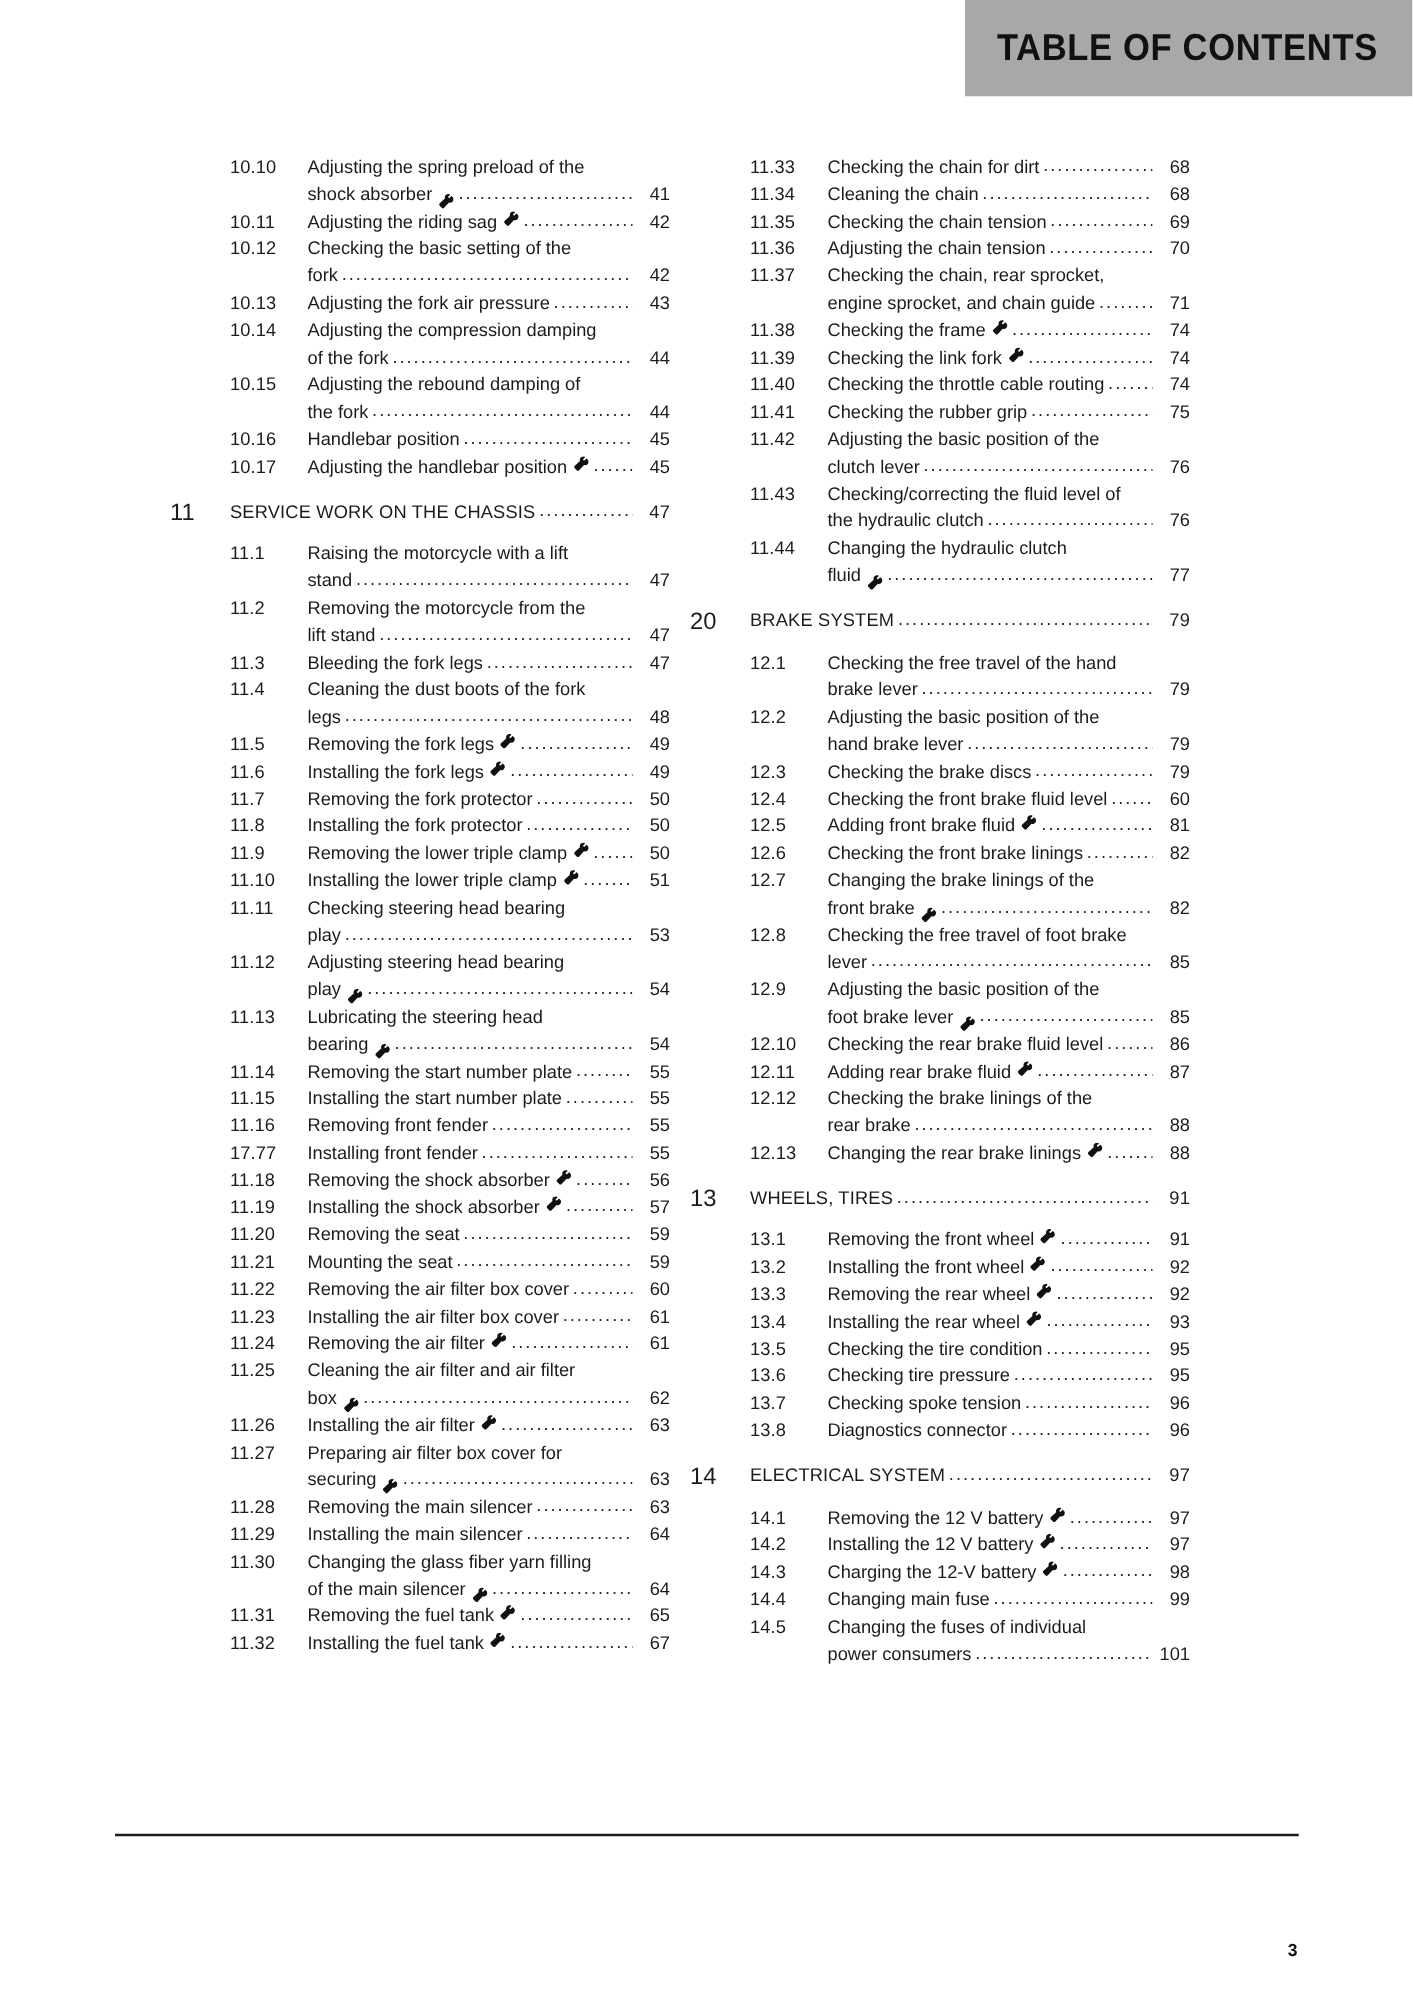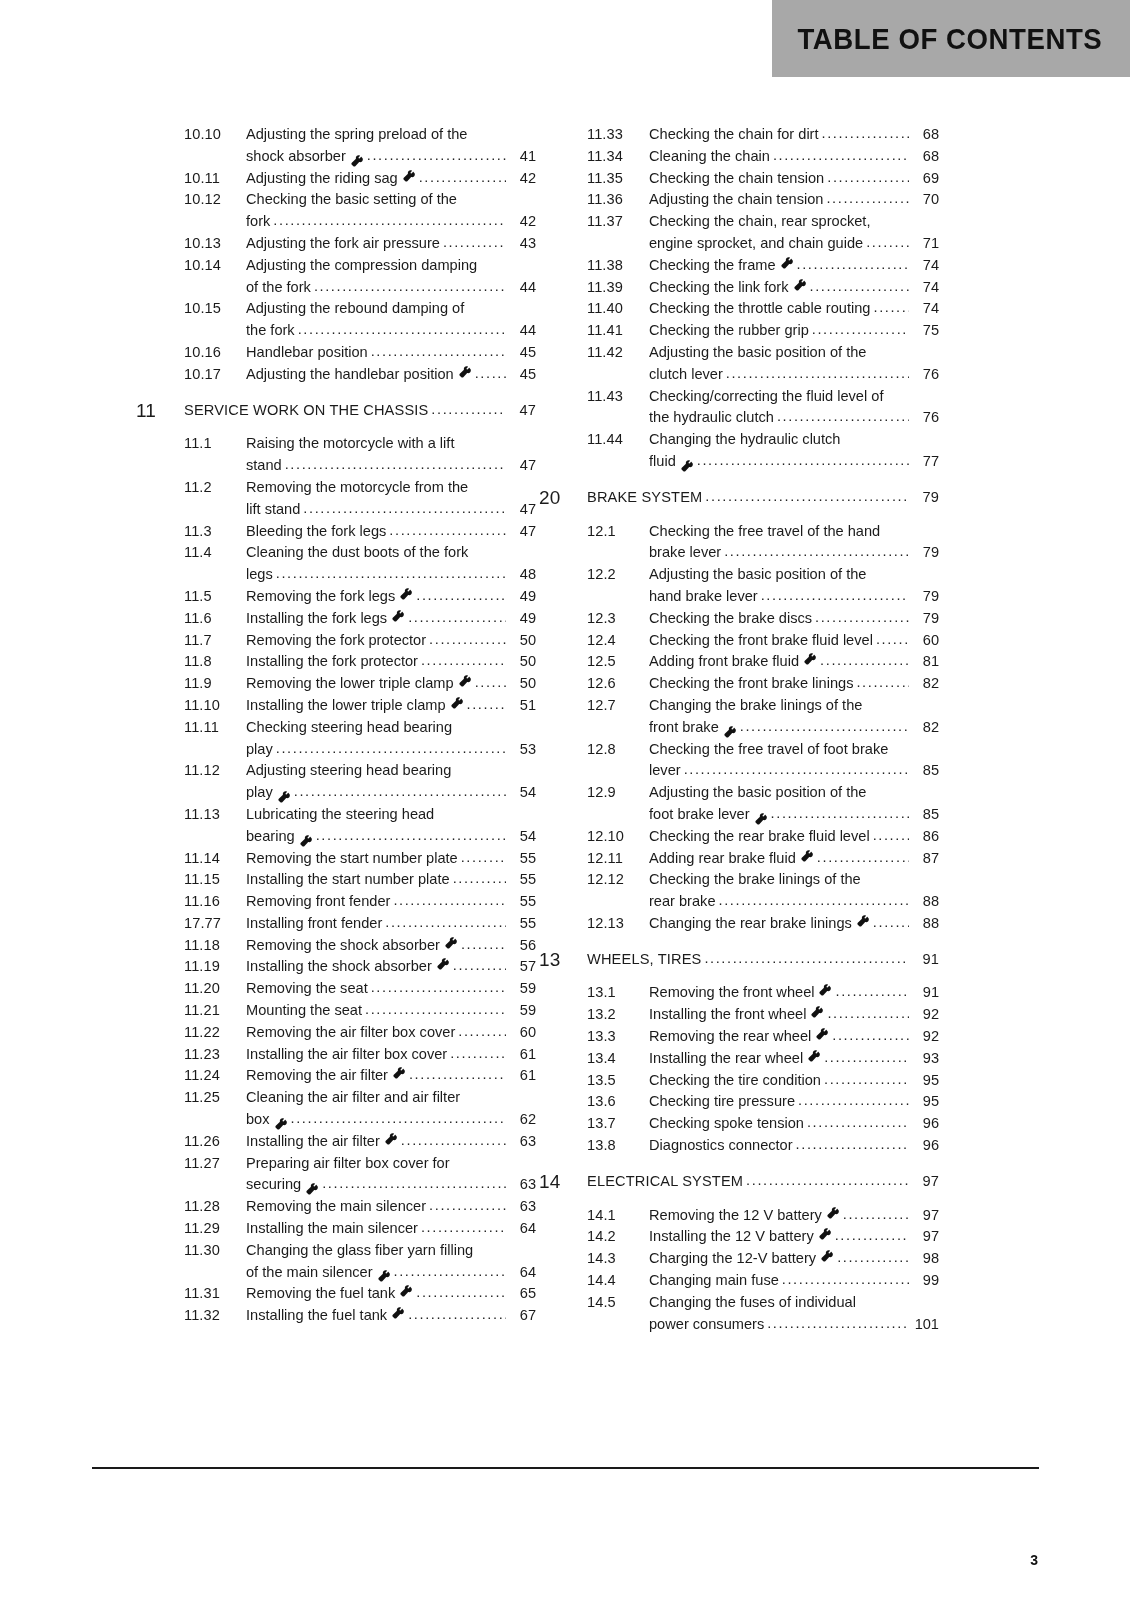--- a/index.html
+++ b/index.html
@@ -49,21 +49,21 @@
     width: 1130px;
     display: flex;
     gap: 0px;
     padding-left: 16px;
   }
   .toc-col {
     width: 400px;
     box-sizing: border-box;
   }
   .toc-col-left  { margin-left: 120px; }
-  .toc-col-right { margin-left: 3px; }
+  .toc-col-right { margin-left: 16px; }
 
   
   .entry {
     display: flex;
     align-items: flex-start;
     font-size: 14.6px;
     line-height: 21.8px;
     color: #1b1b1b;
   }
   .entry.chapter {

